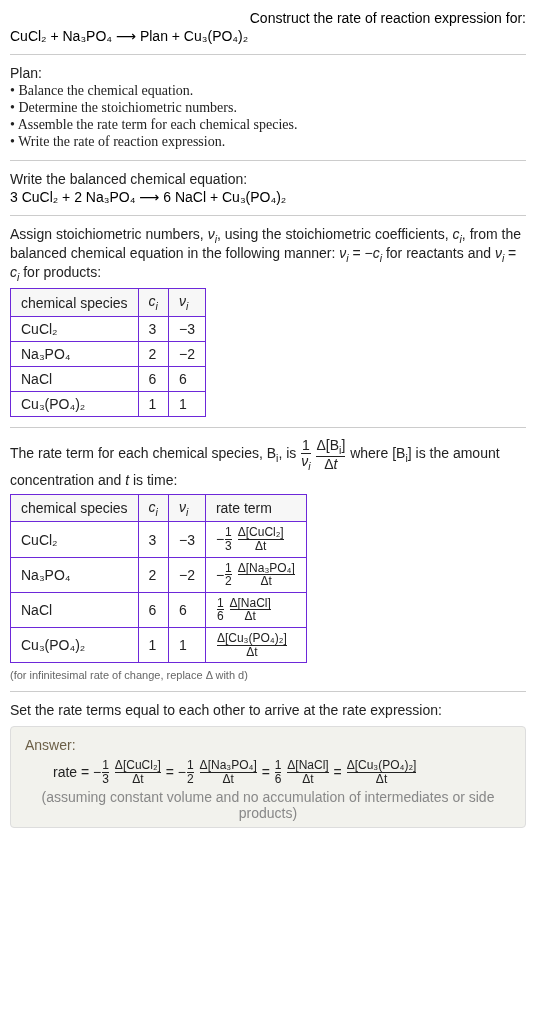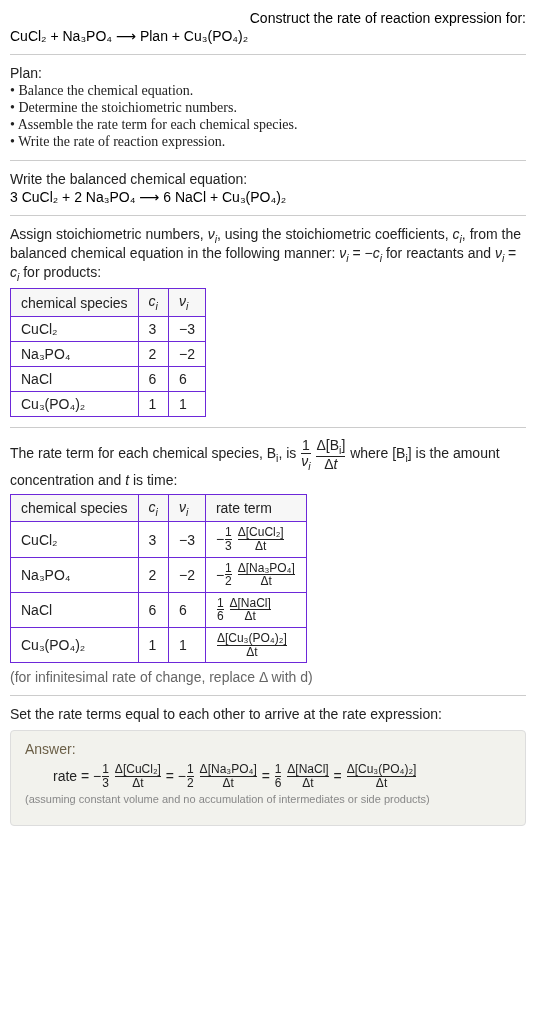--- a/index.html
+++ b/index.html
@@ -29,50 +29,50 @@
   }
   table.data th, table.data td {
     border: 1px solid #6d28d9;
     padding: 4px 10px;
     font-weight: normal;
     text-align: left;
     vertical-align: middle;
   }
   table.data th { background: #f7f7f7; }
   .smallnote {
-    font-size: 14px;
+    font-size: 11px;
     color: #666;
     margin-top: 0px;
   }
   .frac {
     display: inline-block;
     vertical-align: middle;
     text-align: center;
     line-height: 1.05;
     font-size: 12px;
     margin: 0 1px;
   }
   .frac .num { display: block; }
   .frac .den { display: block; border-top: 1px solid #222; }
   .frac-lg { font-size: 14px; }
   .rate-line { white-space: nowrap; }
   sub { font-size: 0.75em; }
   .answerbox {
     background: #f2f2ed;
     border: 1px solid #ddd;
     border-radius: 4px;
-    padding: 10px 14px 18px 14px;
+    padding: 10px 14px 4px 14px;
     margin-top: 8px;
   }
   .answerbox .title { color: #6b5f47; margin: 0 0 6px 0; }
   .answerbox .assump {
-    font-size: 11px;
+    font-size: 14px;
     color: #888;
     margin-top: 4px;
-    text-align: left;
+    text-align: center;
   }
   .indent { margin-left: 28px; }
   .mid { vertical-align: middle; }
 </style>
 </head>
 <body>
 
 <div class="section">
   <p class="prompt black">Construct the rate of reaction expression for:</p>
   <p class="equation black">CuCl₂ + Na₃PO₄ ⟶ Plan + Cu₃(PO₄)₂</p>

